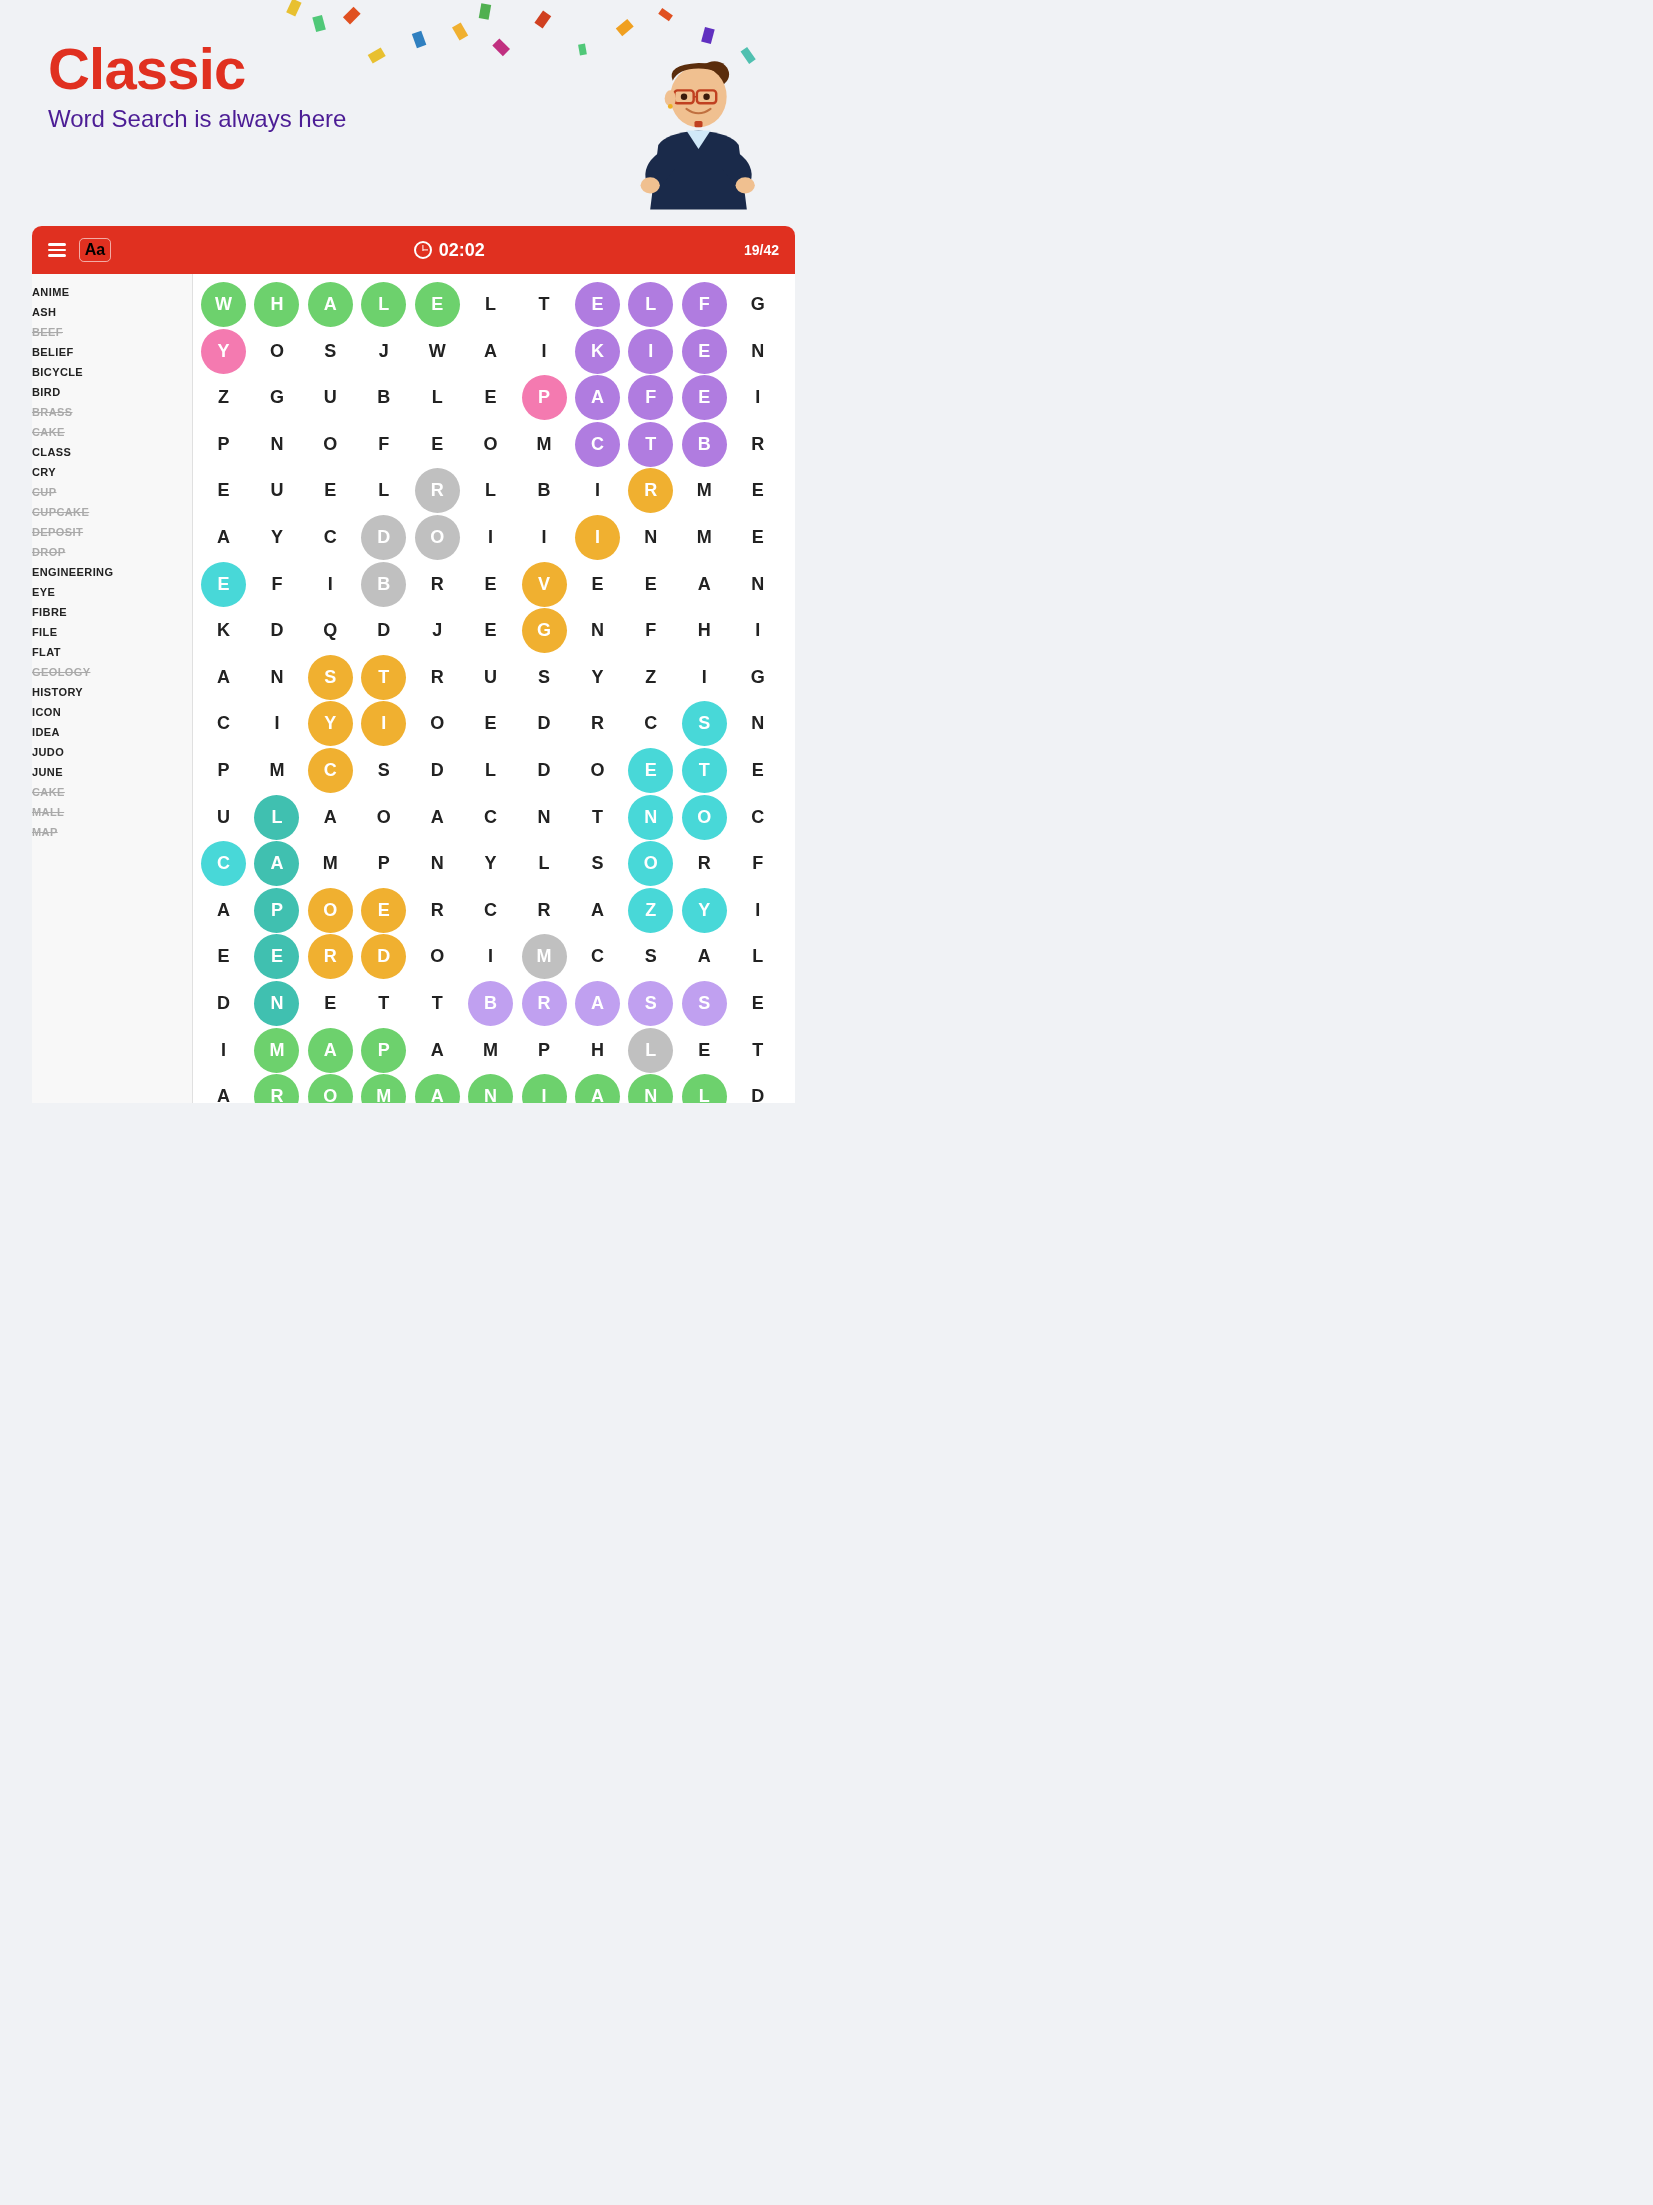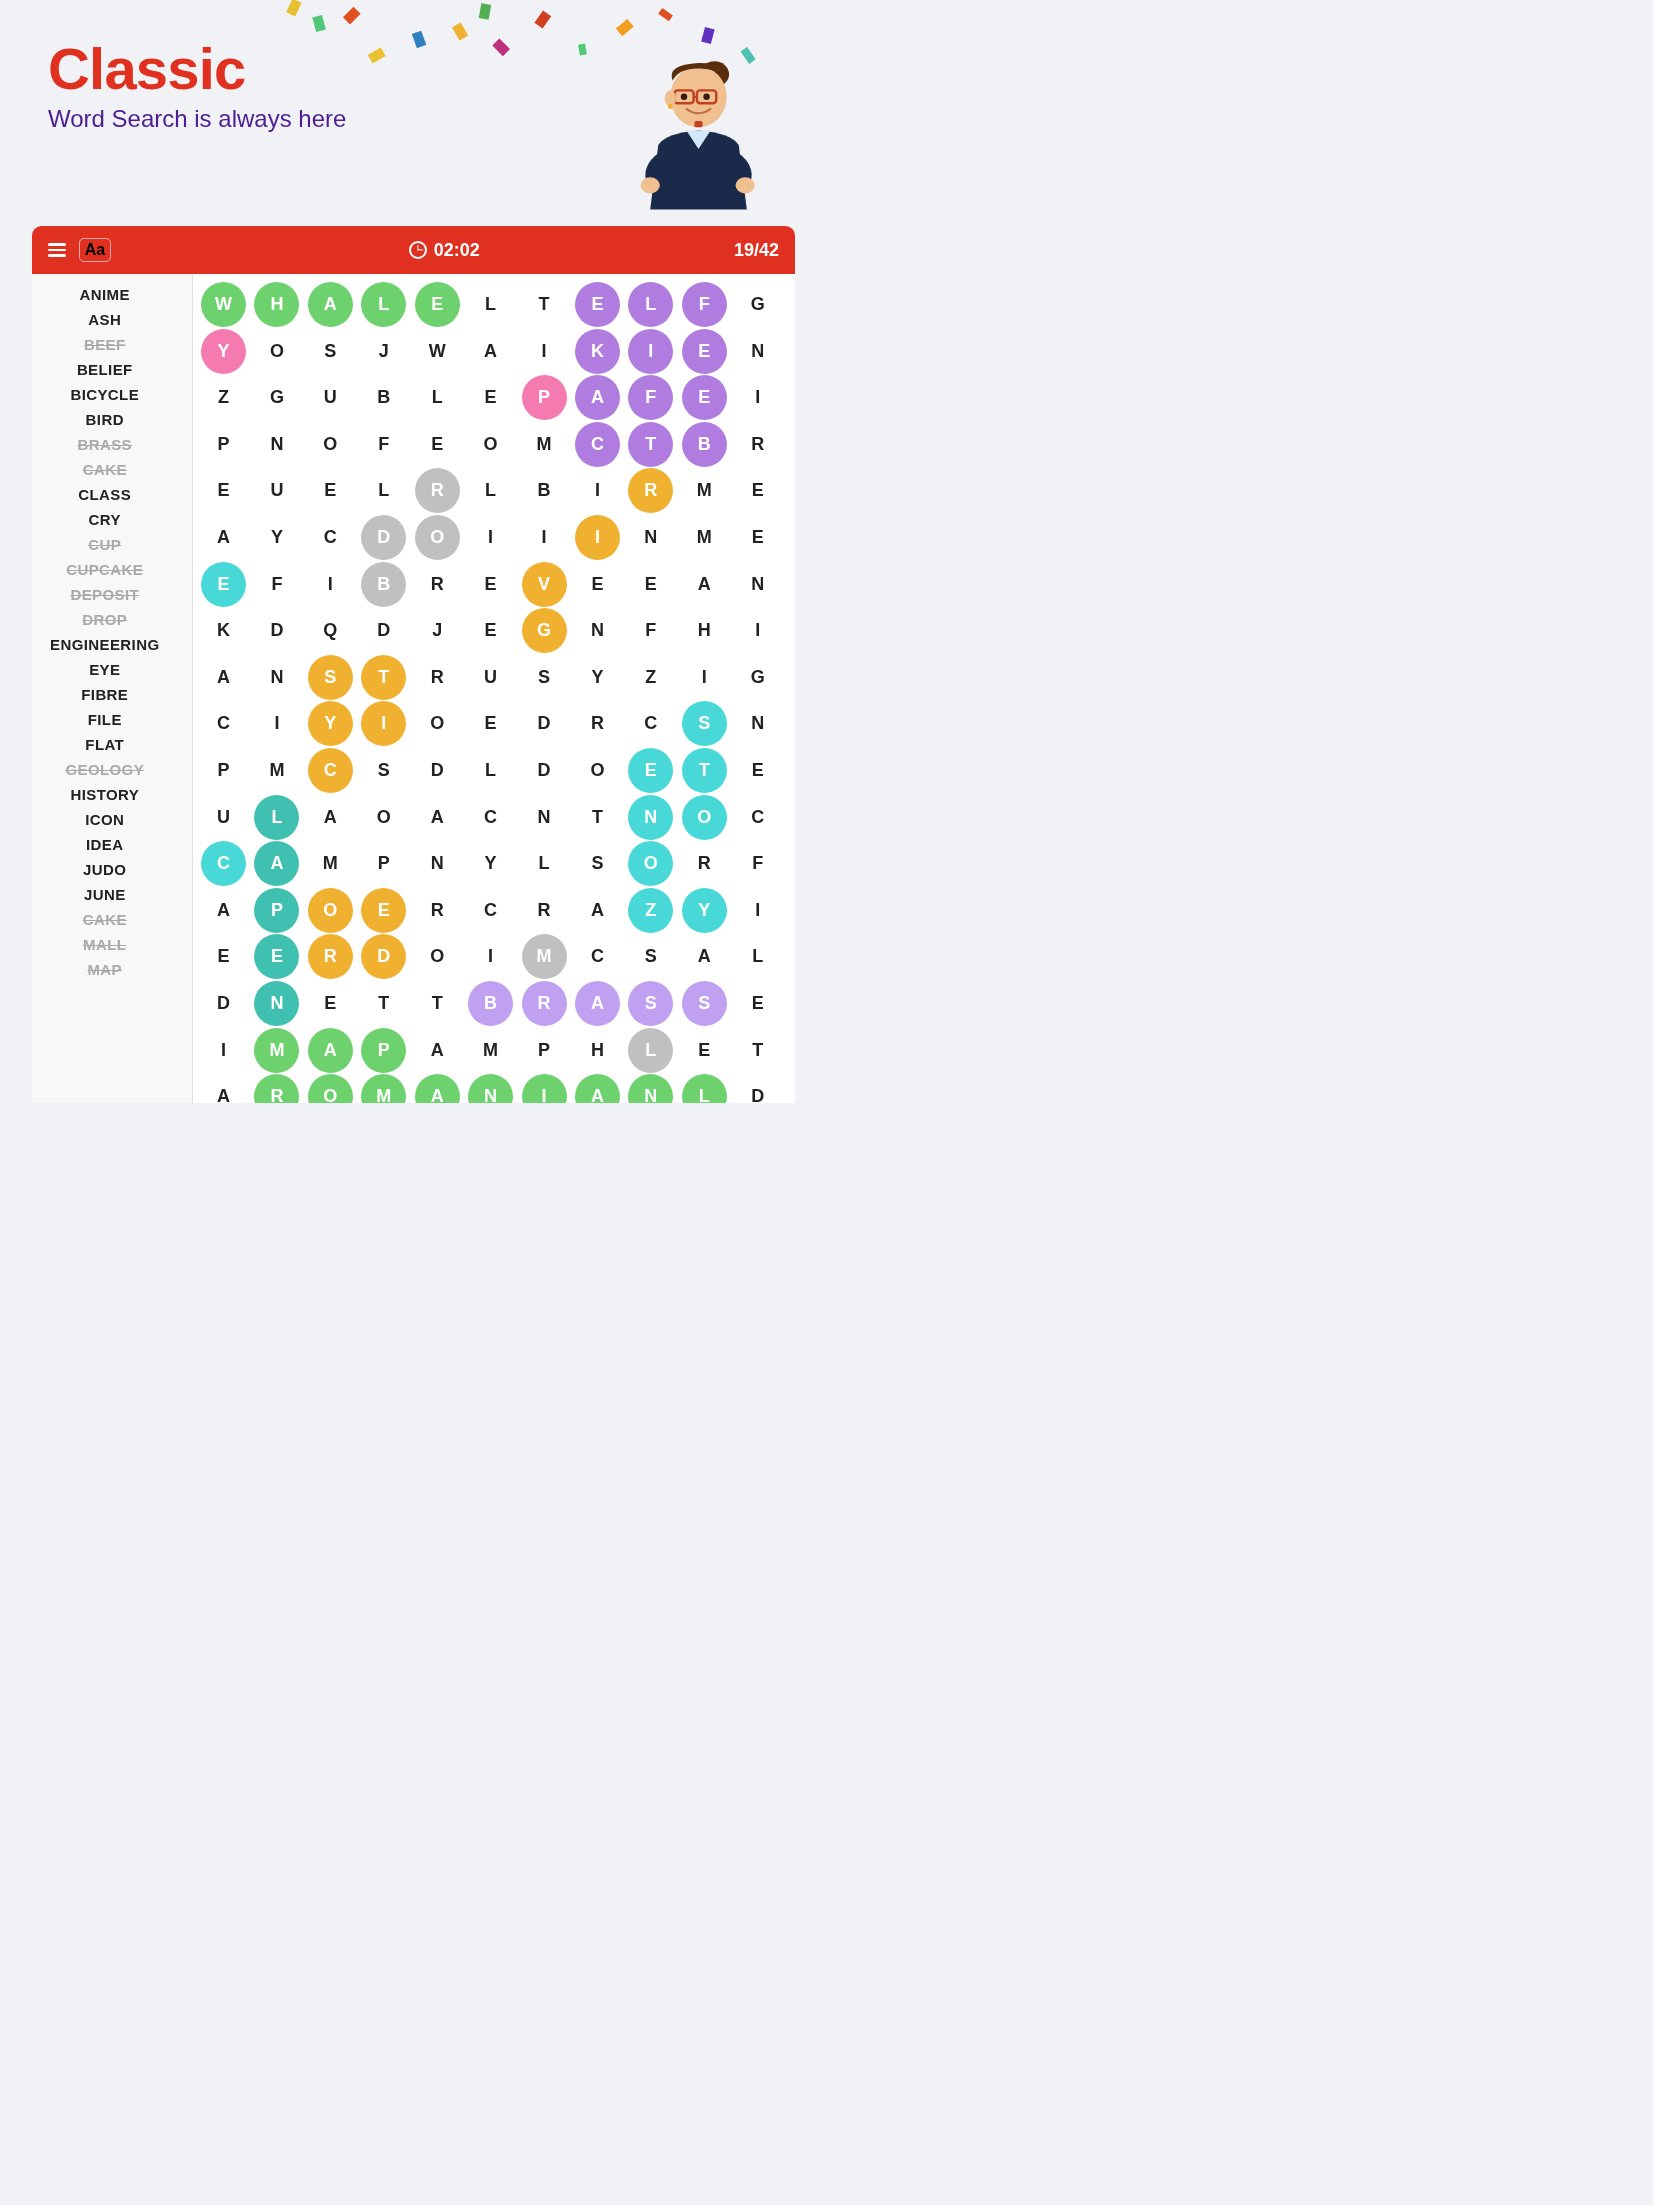--- a/index.html
+++ b/index.html
@@ -132,21 +132,21 @@
       position: absolute;
       width: 4.8px;
       height: 1.2px;
       background: white;
       left: 50%;
       top: 50%;
       transform: translateY(-50%);
     }
     .toolbar-right {
       color: white;
-      font-size: 18px;
+      font-size: 14px;
       font-weight: 600;
     }
 
     
     .game-container {
       margin: 0 32px;
       background: white;
       display: flex;
       height: 848px;
       border-radius: 0 0 9.7px 9.7px;
@@ -156,23 +156,23 @@
     
     .word-list {
       width: 161px;
       flex-shrink: 0;
       background: #f8f8f8;
       border-right: 0.8px solid #e0e0e0;
       padding: 8px 0;
       overflow-y: auto;
     }
     .word-item {
-      text-align: center;
+      text-align: left;
       padding: 4px 14.5px 4px 0;
-      font-size: 15px;
+      font-size: 11px;
       font-weight: 600;
       color: #222;
       letter-spacing: 0.4px;
     }
     .word-item.found {
       color: #aaa;
       text-decoration: line-through;
     }
 
     

